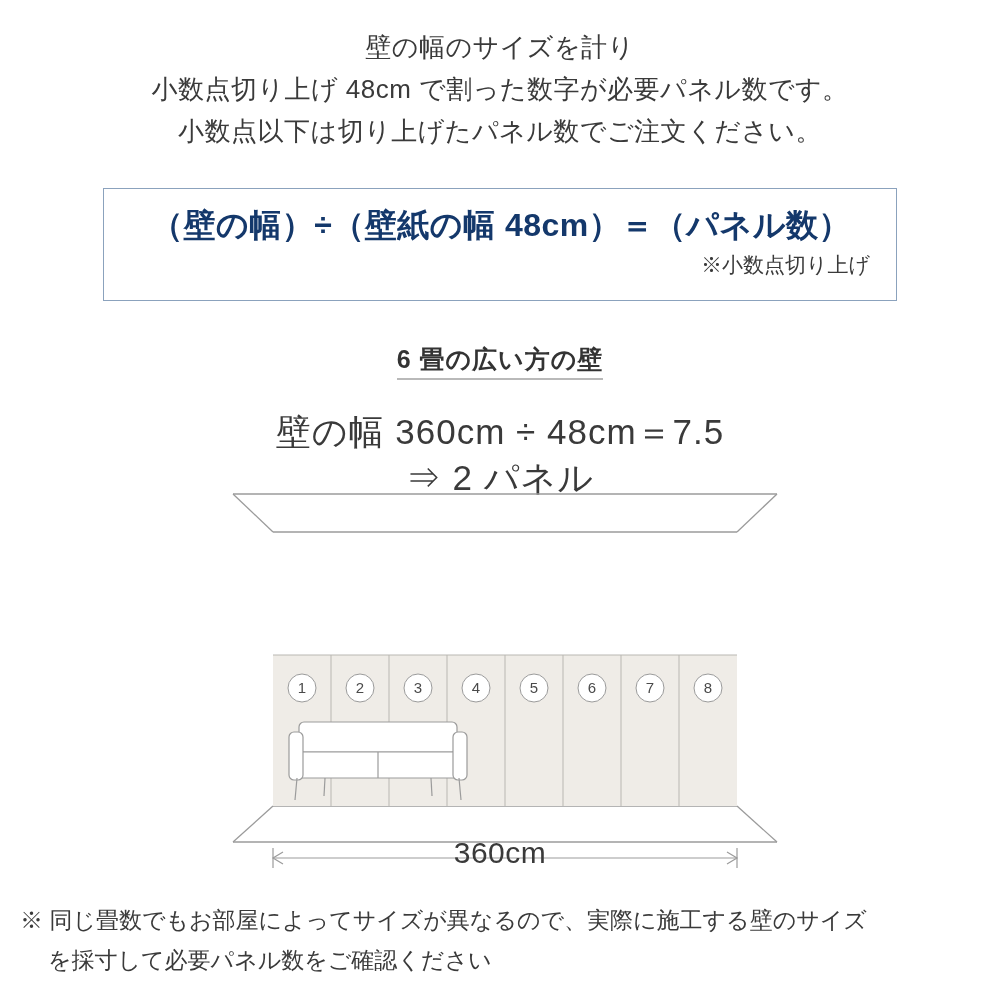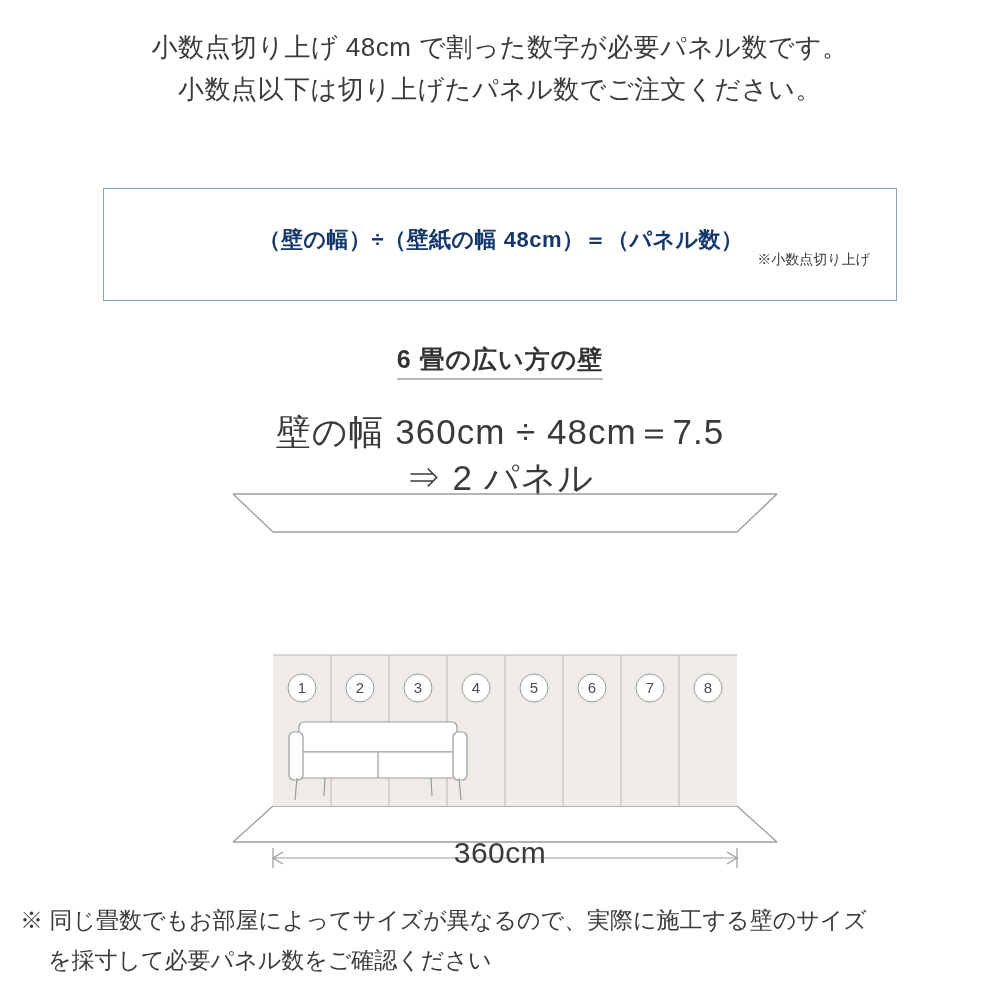--- a/index.html
+++ b/index.html
@@ -42,35 +42,35 @@
     left: 103px;
     top: 188px;
     width: 794px;
     height: 113px;
     border: 1px solid #8ba2bd;
     box-sizing: border-box;
     background: #ffffff;
   }
   .formula-main {
     position: absolute;
-    top: 36px;
+    top: 15px;
     left: 0;
     width: 794px;
     text-align: center;
-    font-size: 22px;
+    font-size: 32px;
     font-weight: bold;
     color: #14386b;
     letter-spacing: 0.5px;
     white-space: nowrap;
   }
   .formula-note {
     position: absolute;
     top: 62px;
     right: 26px;
-    font-size: 14px;
+    font-size: 21px;
     color: #3a3a3a;
     white-space: nowrap;
   }
 
   
   .section-title {
     position: absolute;
     top: 343px;
     left: 0;
     width: 1000px;
@@ -132,20 +132,21 @@
     color: #3a3a3a;
   }
   .footnote .fn-line2 { padding-left: 28px; display: block; }
 </style>
 </head>
 <body>
 
 <div class="page">
 
   <div class="intro">
+    <div class="line">壁の幅のサイズを計り</div>
     <div class="line">小数点切り上げ 48cm で割った数字が必要パネル数です。</div>
     <div class="line">小数点以下は切り上げたパネル数でご注文ください。</div>
   </div>
 
   <div class="formula-box">
     <div class="formula-main">（壁の幅）÷（壁紙の幅 48cm）＝（パネル数）</div>
     <div class="formula-note">※小数点切り上げ</div>
   </div>
 
   <div class="section-title">

